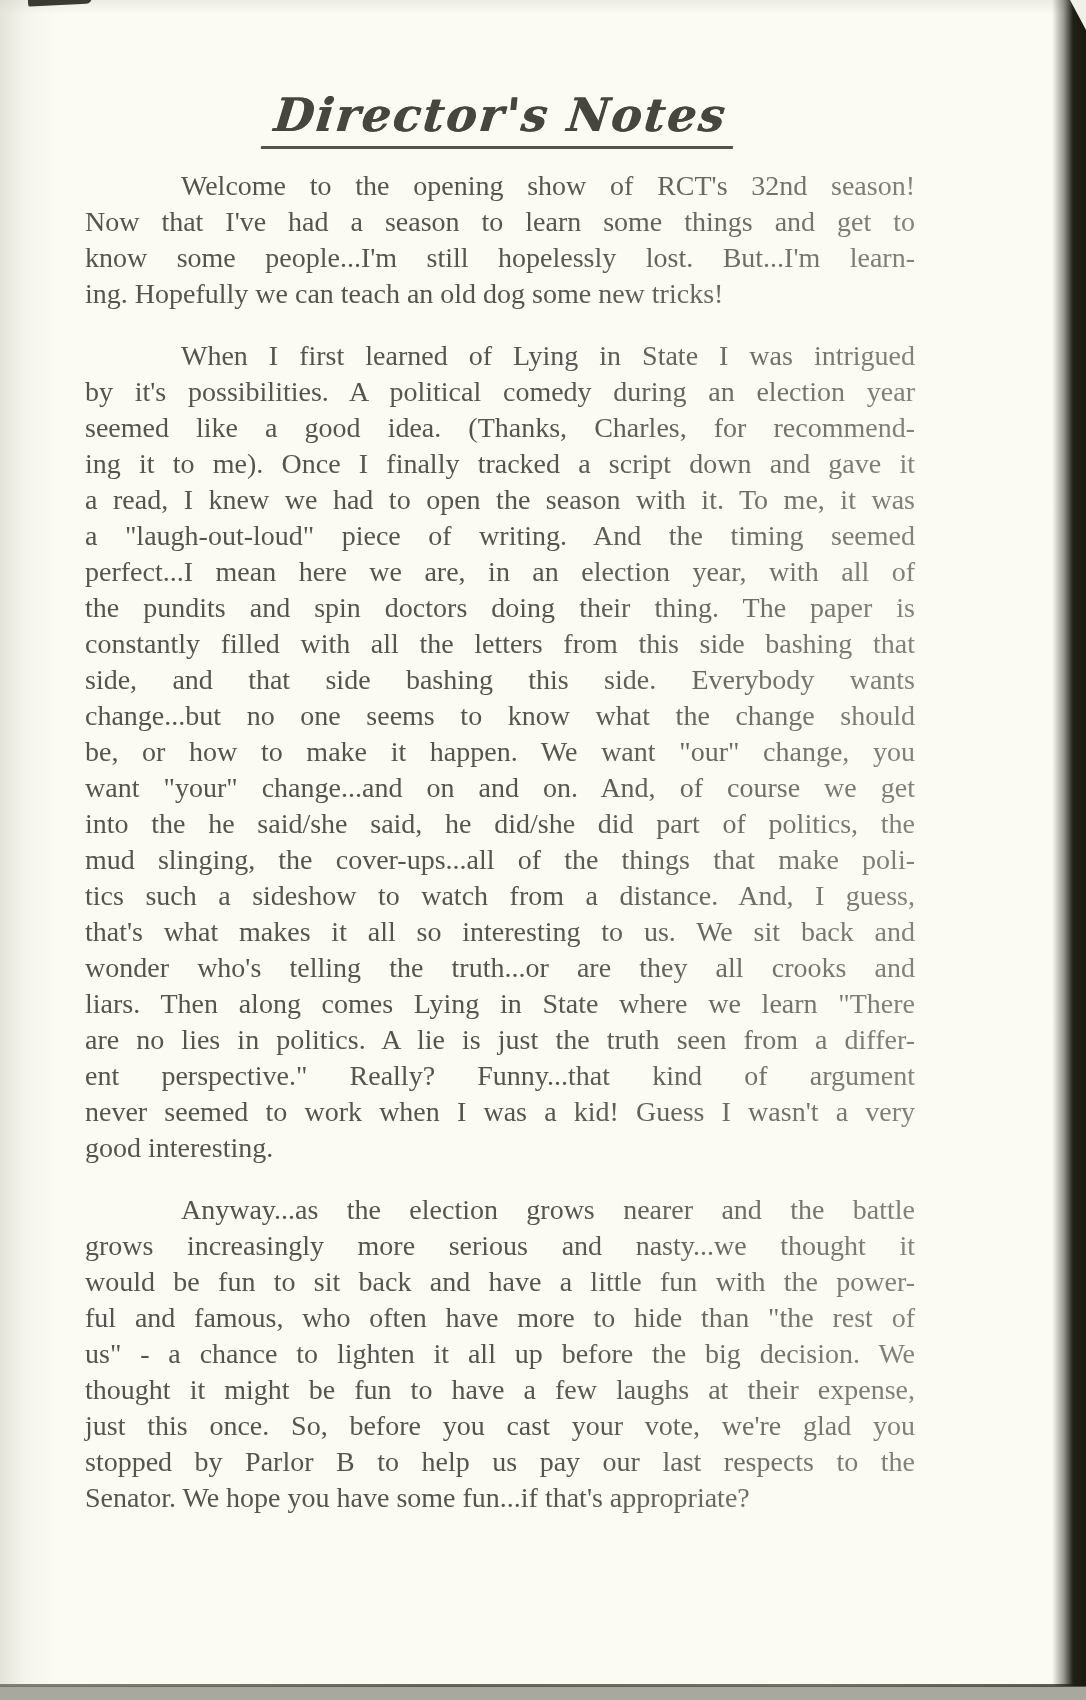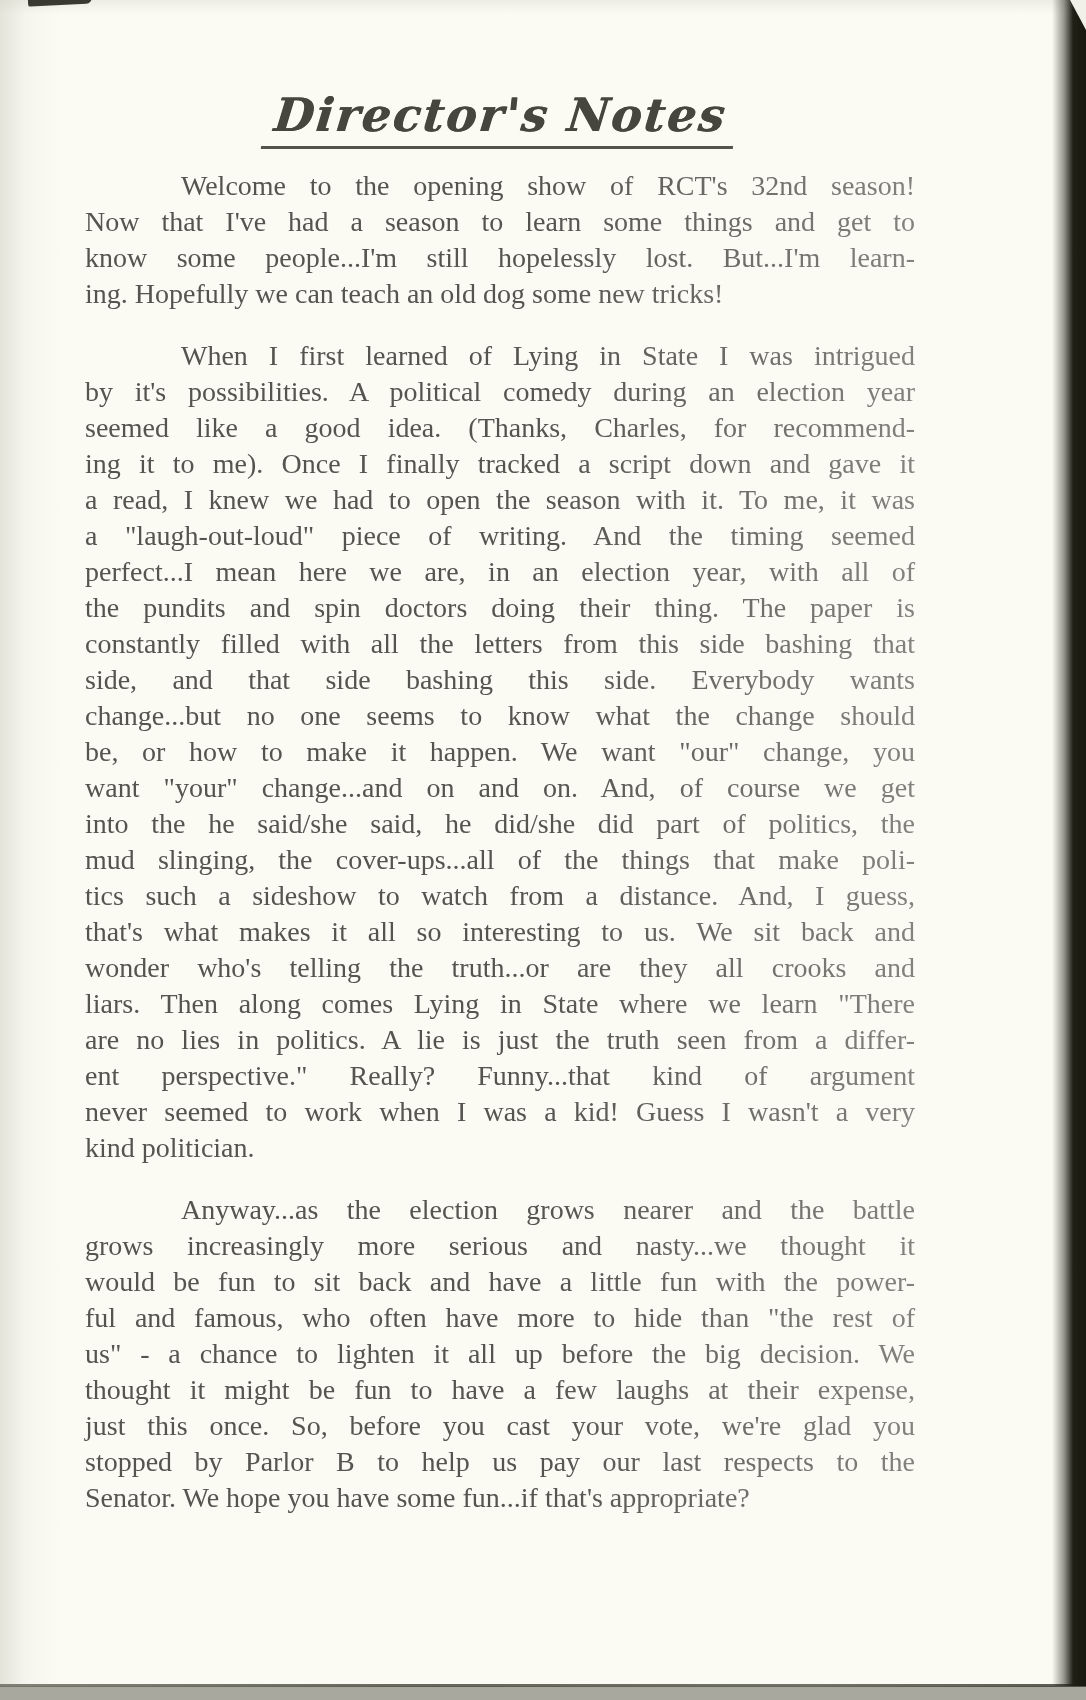--- a/index.html
+++ b/index.html
@@ -149,21 +149,21 @@
           <div class="line">want "your" change...and on and on.  And, of course we get</div>
           <div class="line">into the he said/she said, he did/she did part of politics, the</div>
           <div class="line">mud slinging, the cover-ups...all of the things that make poli-</div>
           <div class="line">tics such a sideshow to watch from a distance.  And, I guess,</div>
           <div class="line">that's what makes it all so interesting to us.  We sit back and</div>
           <div class="line">wonder who's telling the truth...or are they all crooks and</div>
           <div class="line">liars.  Then along comes Lying in State where we learn "There</div>
           <div class="line">are no lies in politics.  A lie is just the truth seen from a differ-</div>
           <div class="line">ent perspective."  Really?  Funny...that kind of argument</div>
           <div class="line">never seemed to work when I was a kid!  Guess I wasn't a very</div>
-          <div class="line last">kind politician.</div>
+          <div class="line last">good interesting.</div>
         </div>
         <div class="para">
           <div class="line first">Anyway...as the election grows nearer and the battle</div>
           <div class="line">grows increasingly more serious and nasty...we thought it</div>
           <div class="line">would be fun to sit back and have a little fun with the power-</div>
           <div class="line">ful and famous, who often have more to hide than "the rest of</div>
           <div class="line">us" - a chance to lighten it all up before the big decision.  We</div>
           <div class="line">thought it might be fun to have a few laughs at their expense,</div>
           <div class="line">just this once.  So, before you cast your vote, we're glad you</div>
           <div class="line">stopped by Parlor B to help us pay our last respects to the</div>

